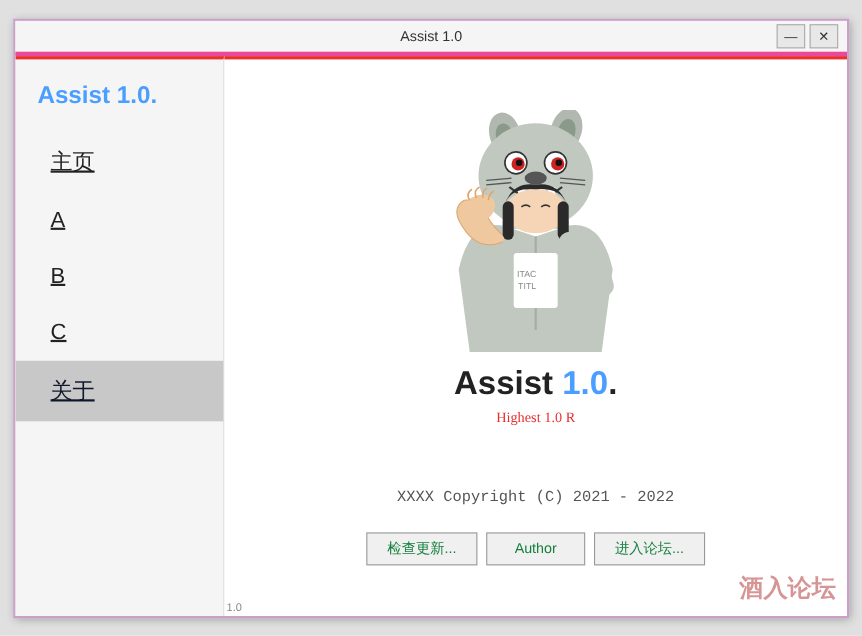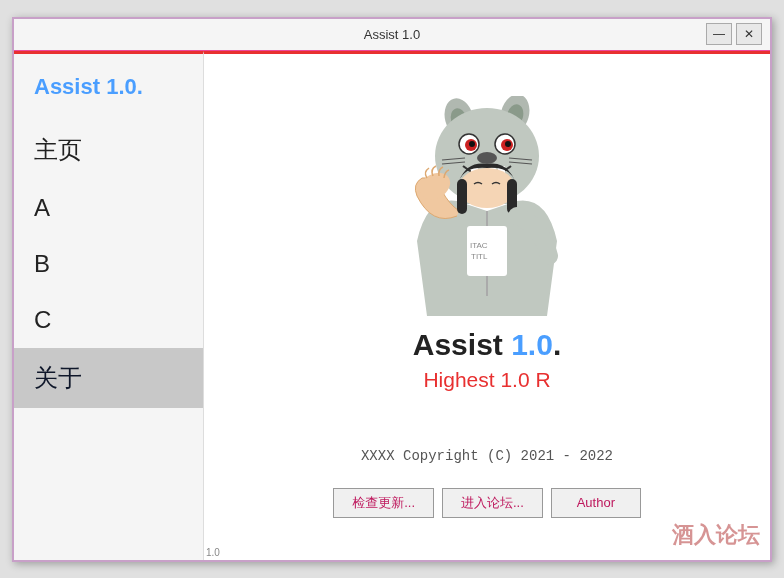--- a/index.html
+++ b/index.html
@@ -20,21 +20,21 @@
       height: 545px;
       background: #f0f0f0;
       border: 2px solid #c8a0c8;
       box-shadow: 2px 2px 8px rgba(0,0,0,0.3);
       display: flex;
       flex-direction: column;
     }
 
     .title-bar {
       background: #f5f5f5;
-      border-bottom: 1px solid #ec4899;
+      border-bottom: 4px solid #ec4899;
       height: 32px;
       display: flex;
       align-items: center;
       justify-content: space-between;
       padding: 0 8px;
       flex-shrink: 0;
     }
 
     .title-bar-left {
       flex: 1;
@@ -91,24 +91,25 @@
       font-weight: bold;
       color: #222;
       padding: 10px 20px 20px 20px;
     }
 
     .sidebar-title span {
       color: #4a9eff;
     }
 
     .sidebar-item {
-      padding: 14px 20px;
-      font-size: 24px;
+      padding: 14px 32px;
+      font-size: 20px;
       color: #222;
       cursor: pointer;
+      text-decoration: underline;
     }
 
     .sidebar-item.active {
       background: #c8c8c8;
       color: #0f172a;
     }
 
     
     .main-content {
       flex: 1;
@@ -146,23 +147,23 @@
     }
 
     .app-title-main {
       font-size: 30px;
       font-weight: bold;
       color: #222;
       margin-bottom: 6px;
     }
 
     .highest-text {
-      font-size: 21px;
+      font-size: 13px;
       color: #e83030;
-      font-family: Liberation Sans, sans-serif;
+      font-family: Liberation Serif, serif;
       margin-bottom: 8px;
     }
 
     .copyright-text {
       font-size: 14px;
       color: #555;
       font-family: 'Courier New', monospace;
       margin-bottom: 24px;
       margin-top: 48px;
     }
@@ -172,21 +173,21 @@
       gap: 8px;
     }
 
     .action-btn {
       padding: 5px 18px;
       border: 1px solid #999;
       background: #f0f0f0;
       cursor: pointer;
       font-size: 13px;
       font-family: 'Microsoft YaHei', sans-serif;
-      color: #be185d;
+      color: #15803d;
       min-width: 90px;
     }
 
     
     .watermark {
       position: absolute;
       bottom: 10px;
       right: 10px;
       font-size: 22px;
       color: rgba(180, 60, 60, 0.55);
@@ -301,22 +302,22 @@
 
         <div class="app-title-main">
           <span>Assist </span><span style="color:#4a9eff;">1.0</span><span>.</span>
         </div>
 
         <div class="highest-text">Highest 1.0 R</div>
         <div class="copyright-text">XXXX  Copyright (C) 2021 - 2022</div>
 
         <div class="button-row">
           <button class="action-btn">检查更新...</button>
+          <button class="action-btn">Author</button>
           <button class="action-btn">进入论坛...</button>
-          <button class="action-btn">Author</button>
         </div>
       </div>
 
       <div class="watermark">酒入论坛</div>
 
       <div class="version-badge">1.0</div>
     </div>
   </div>
 </div>
 

